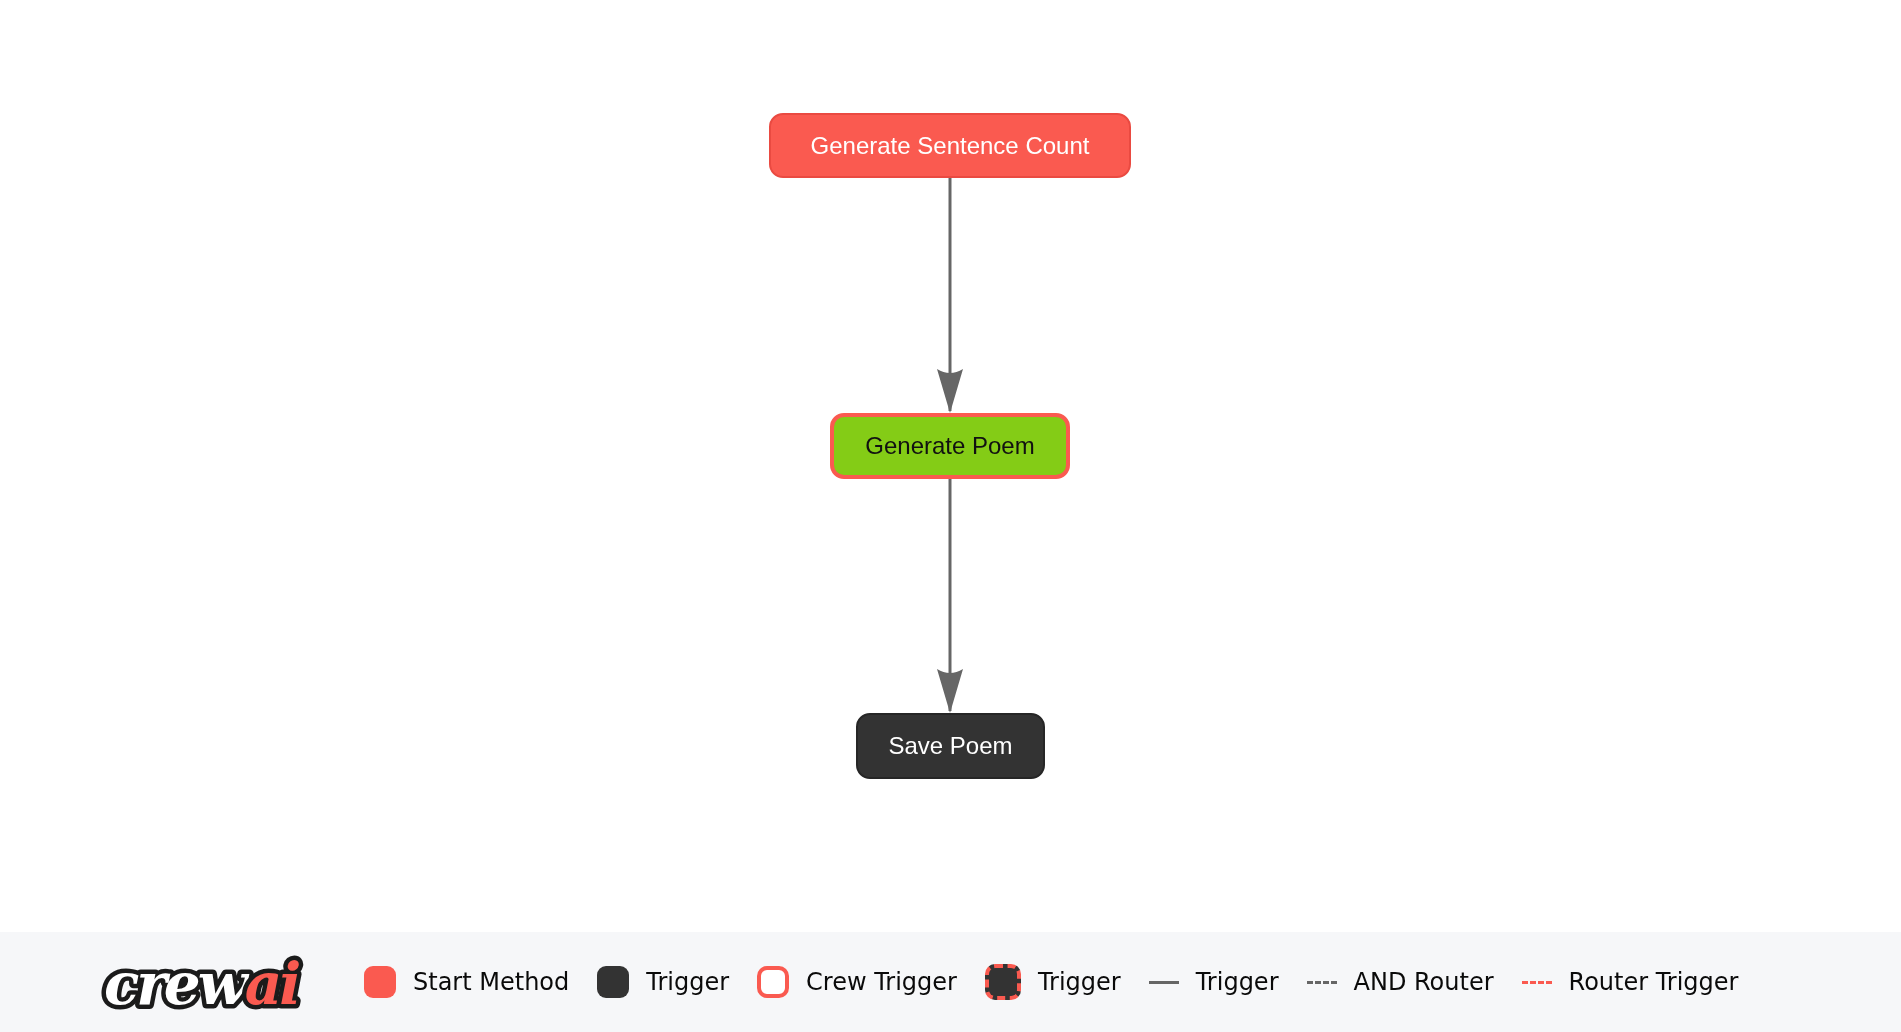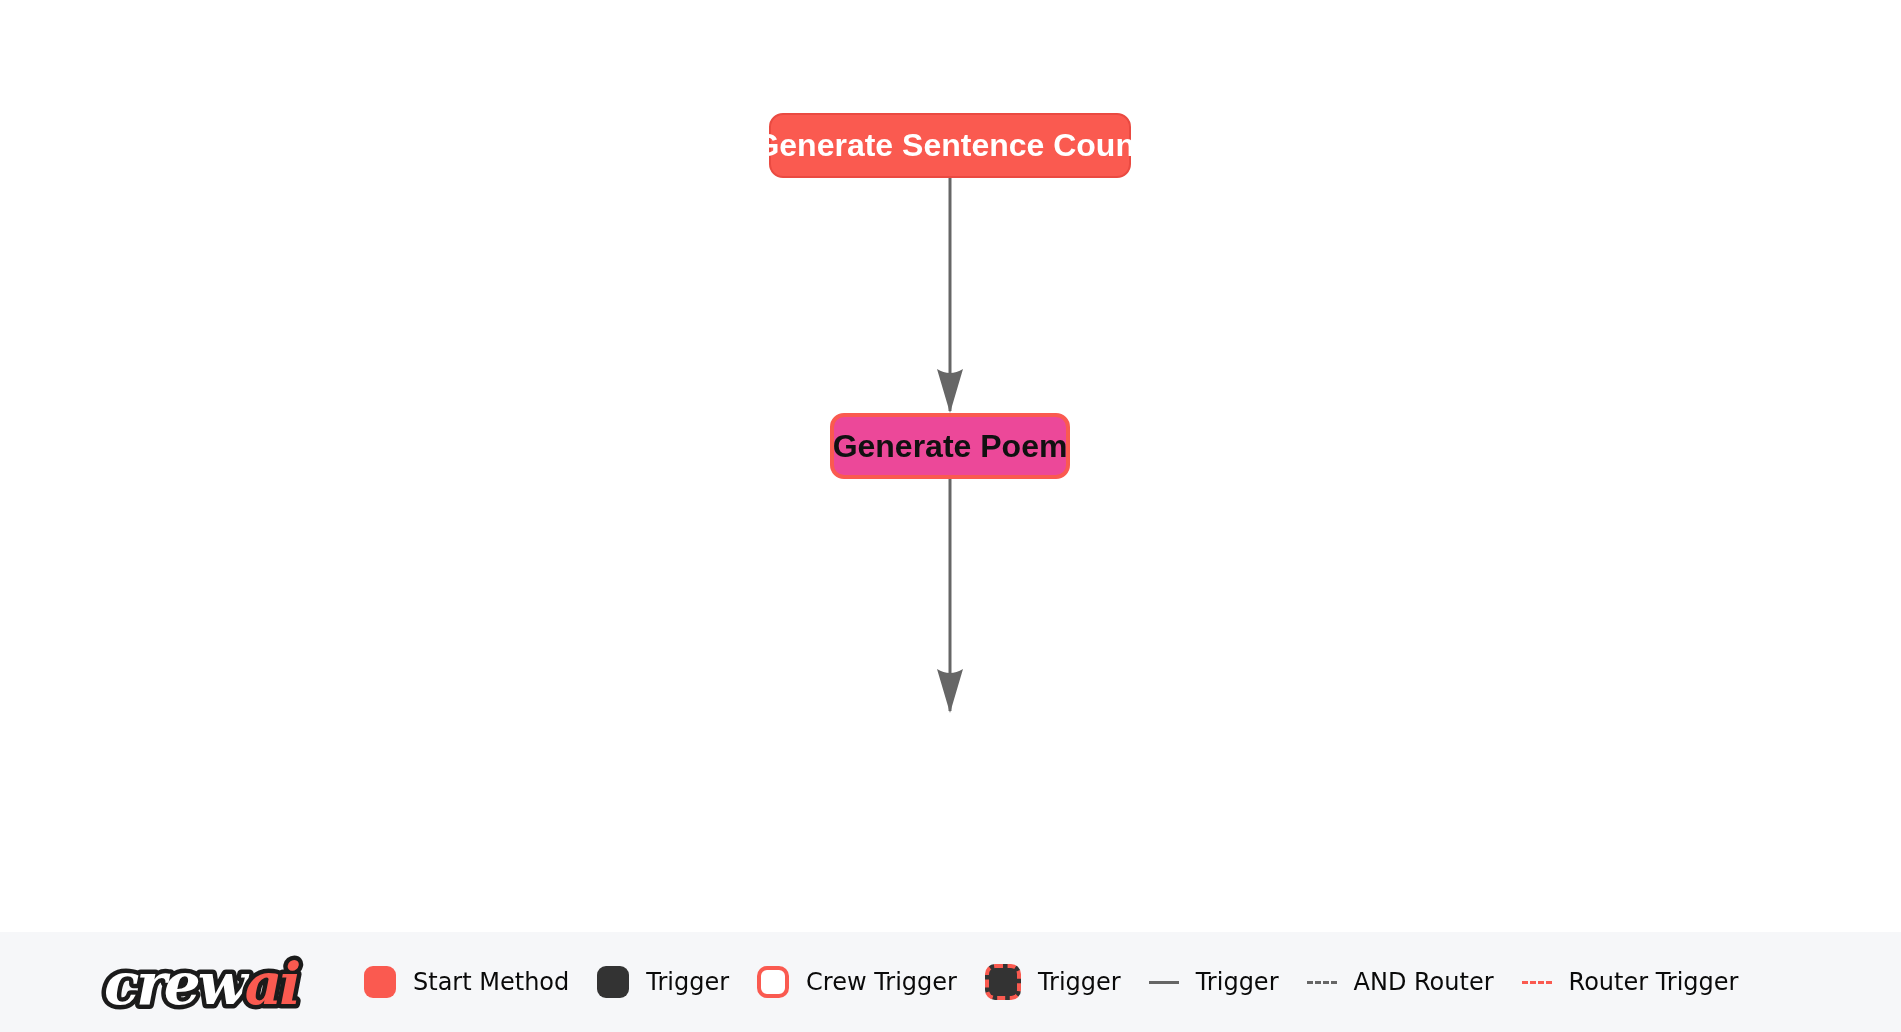--- a/index.html
+++ b/index.html
@@ -5,26 +5,26 @@
   * { margin:0; padding:0; box-sizing:border-box; }
   html,body { width:1901px; height:1032px; background:#ffffff; overflow:hidden; }
   .app { position:relative; width:1901px; height:1032px; background:#ffffff;
          font-family:"Liberation Sans", sans-serif; }
 
   
   .canvas { position:absolute; left:0; top:0; width:1901px; height:932px; background:#ffffff; }
   .edges  { position:absolute; left:0; top:0; }
 
   .node { position:absolute; display:flex; align-items:center; justify-content:center;
-          font-size:32px; border-radius:14px; white-space:nowrap; cursor:pointer;font-weight:bold; }
+          font-size:24px; border-radius:14px; white-space:nowrap; cursor:pointer; }
   .node-start  { left:769px; top:113px; width:362px; height:65px;
                  background:var(--accent,#FA5A50); color:#ffffff;
                  border:2px solid #ea4a41; }
   .node-crew   { left:830px; top:413px; width:240px; height:66px;
-                 background:#ec4899; color:#111111;
+                 background:#84cc16; color:#111111;
                  border:4px solid var(--accent,#FA5A50);text-align:right; }
   .node-method { left:856px; top:713px; width:189px; height:66px;
                  background:var(--node_dark,#333333); color:#ffffff;
                  border:2px solid #262626; }
 
   
   .legend { position:absolute; left:0; bottom:0; width:1901px; height:100px;
             background:var(--legend_bg,#F6F7F9);
             display:flex; align-items:center; gap:28px; padding-left:100px; }
   .logo { flex:none; margin-right:-16px; }
@@ -61,20 +61,23 @@
     </svg>
 
     <div class="node node-start">
       <span>Generate Sentence Count</span>
     </div>
 
     <div class="node node-crew">
       <span>Generate Poem</span>
     </div>
 
+    <div class="node node-method">
+      <span>Save Poem</span>
+    </div>
 
   </div>
 
   <div class="legend">
 
     <svg class="logo" width="252" height="84" viewBox="0 0 252 84">
       <text x="4" y="64" font-family="DejaVu Serif, serif" font-style="italic" font-weight="bold" font-size="58" letter-spacing="-3" stroke="#1b1b1b" stroke-width="9" stroke-linejoin="round" style="paint-order:stroke">
         <tspan fill="#ffffff">crew</tspan><tspan fill="#FA5A50">ai</tspan>
       </text>
     </svg>

